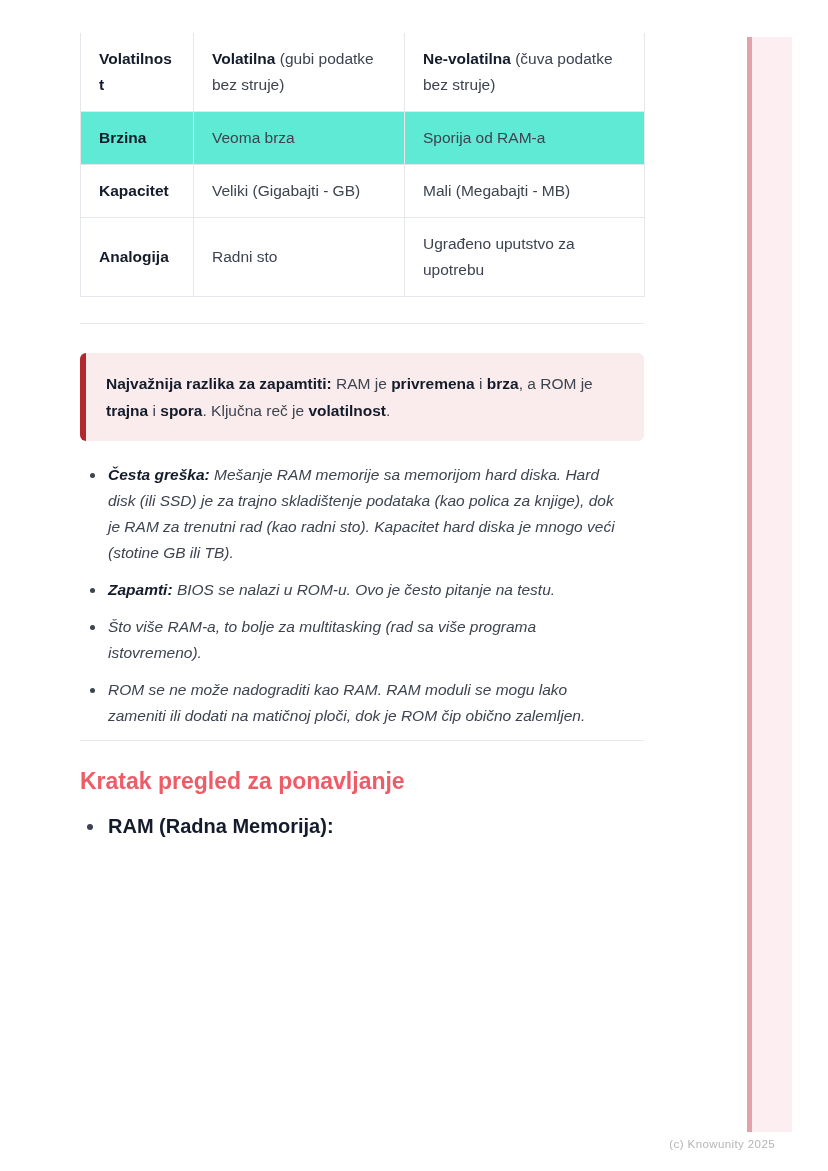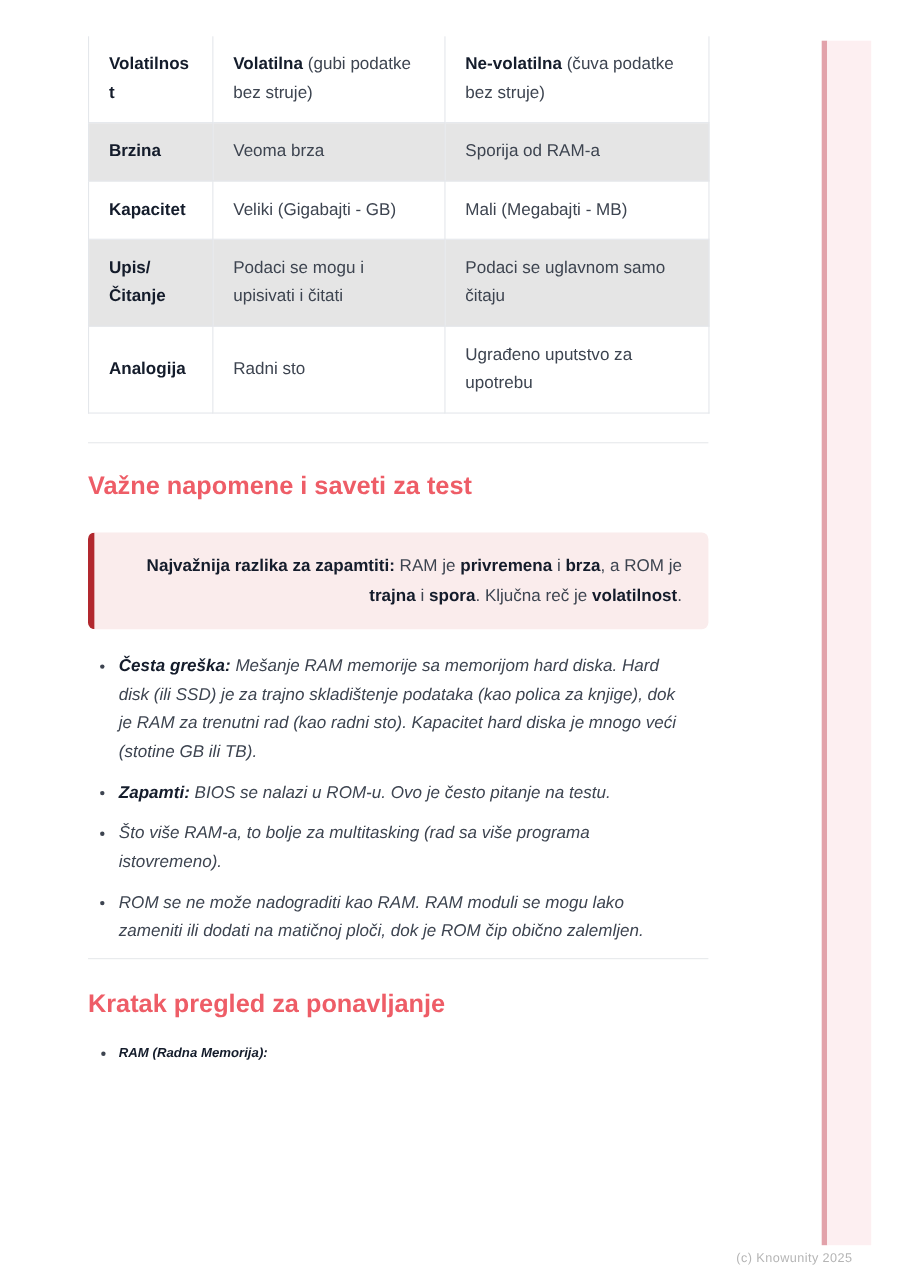--- a/index.html
+++ b/index.html
@@ -17,21 +17,21 @@
   table.cmp td{
     border:1px solid #e4e7eb;
     padding:13px 18px;
     line-height:26px;
     vertical-align:middle;
     color:#3d4450;
     overflow-wrap:break-word;
     word-break:break-word;
   }
   table.cmp tr:first-child td{border-top:none;}
-  table.cmp tr.alt td{background:#e5e5e5;}
+  table.cmp tr.alt td{background:#5eead4;}
   table.cmp td.feature{font-weight:bold;color:#141c2b;}
   table.cmp strong, .rich strong, li strong{color:#141c2b;font-weight:bold;}
 
   hr.rule{border:none;border-top:1px solid #e7e9ec;height:0;}
   .rule-1{margin:26px 0 0 0;}
   .rule-2{margin:8px 0 0 0;}
 
   h2.section{
     font-size:23px;line-height:28px;font-weight:bold;
     color:#ee5d67;margin:24px 0 0 0;
@@ -39,28 +39,27 @@
   h2.section-2{margin-top:26px;}
 
   .callout{
     margin-top:29px;
     background:#faecec;
     border-left:6px solid #b2282e;
     border-radius:6px;
     padding:17px 24px 17px 20px;
     font-size:15.5px;line-height:27px;color:#3d4450;
     box-sizing:border-box;
-    text-align:right;
   }
 
   ul.notes{margin:21px 0 0 0;padding:0 0 0 26px;list-style:disc;}
   ul.notes > li{margin:0 16px 11px 0;font-size:15.5px;line-height:26px;color:#3d4450;padding-left:2px;font-style:italic;}
 
   ul.summary{margin:18px 0 0 0;padding:0 0 0 26px;list-style:disc;}
-  ul.summary > li{font-size:12px;line-height:26px;color:#3d4450;padding-left:2px;font-style:italic;}
+  ul.summary > li{font-size:20px;line-height:26px;color:#3d4450;padding-left:2px;}
   ul.summary ul{margin:12px 0 0 0;padding:0 0 0 26px;list-style:circle;}
   ul.summary ul > li{margin:0 0 11px 0;font-weight:normal;color:#3d4450;padding-left:4px;}
 
   
   .edge-strip{position:absolute;top:37px;right:36px;width:45px;height:1095px;}
   .edge-strip .line{position:absolute;left:0;top:0;bottom:0;width:5px;background:#e2a2aa;}
   .edge-strip .fill{position:absolute;left:5px;right:0;top:0;bottom:0;background:#fdeff1;}
 
   .watermark{
     position:absolute;top:1101px;right:53px;z-index:5;
@@ -87,36 +86,30 @@
       <tr class="alt">
         <td class="feature">Brzina</td>
         <td class="rich"><span>Veoma brza</span></td>
         <td class="rich"><span>Sporija od RAM-a</span></td>
       </tr>
       <tr>
         <td class="feature">Kapacitet</td>
         <td class="rich"><span>Veliki (Gigabajti - GB)</span></td>
         <td class="rich"><span>Mali (Megabajti - MB)</span></td>
       </tr>
-      <tr class="alt">
-        <td class="feature">Upis/Čitanje</td>
-        <td class="rich"><span>Podaci se mogu i upisivati i čitati</span></td>
-        <td class="rich"><span>Podaci se uglavnom samo čitaju</span></td>
-      </tr>
       <tr>
         <td class="feature">Analogija</td>
         <td class="rich"><span>Radni sto</span></td>
         <td class="rich"><span>Ugrađeno uputstvo za upotrebu</span></td>
       </tr>
     </tbody>
   </table>
 
   <hr class="rule rule-1">
 
-  <h2 class="section">Važne napomene i saveti za test</h2>
 
   <div class="callout">
     <div class="rich"><strong>Najvažnija razlika za zapamtiti:</strong><span> RAM je </span><strong>privremena</strong><span> i </span><strong>brza</strong><span>, a ROM je </span><strong>trajna</strong><span> i </span><strong>spora</strong><span>. Ključna reč je </span><strong>volatilnost</strong><span>.</span></div>
   </div>
 
   <ul class="notes">
     <li class="rich"><strong>Česta greška:</strong><span> Mešanje RAM memorije sa memorijom hard diska. Hard disk (ili SSD) je za trajno skladištenje podataka (kao polica za knjige), dok je RAM za trenutni rad (kao radni sto). Kapacitet hard diska je mnogo veći (stotine GB ili TB).</span></li>
     <li class="rich"><strong>Zapamti:</strong><span> BIOS se nalazi u ROM-u. Ovo je često pitanje na testu.</span></li>
     <li class="rich"><span>Što više RAM-a, to bolje za multitasking (rad sa više programa istovremeno).</span></li>
     <li class="rich"><span>ROM se ne može nadograditi kao RAM. RAM moduli se mogu lako zameniti ili dodati na matičnoj ploči, dok je ROM čip obično zalemljen.</span></li>

